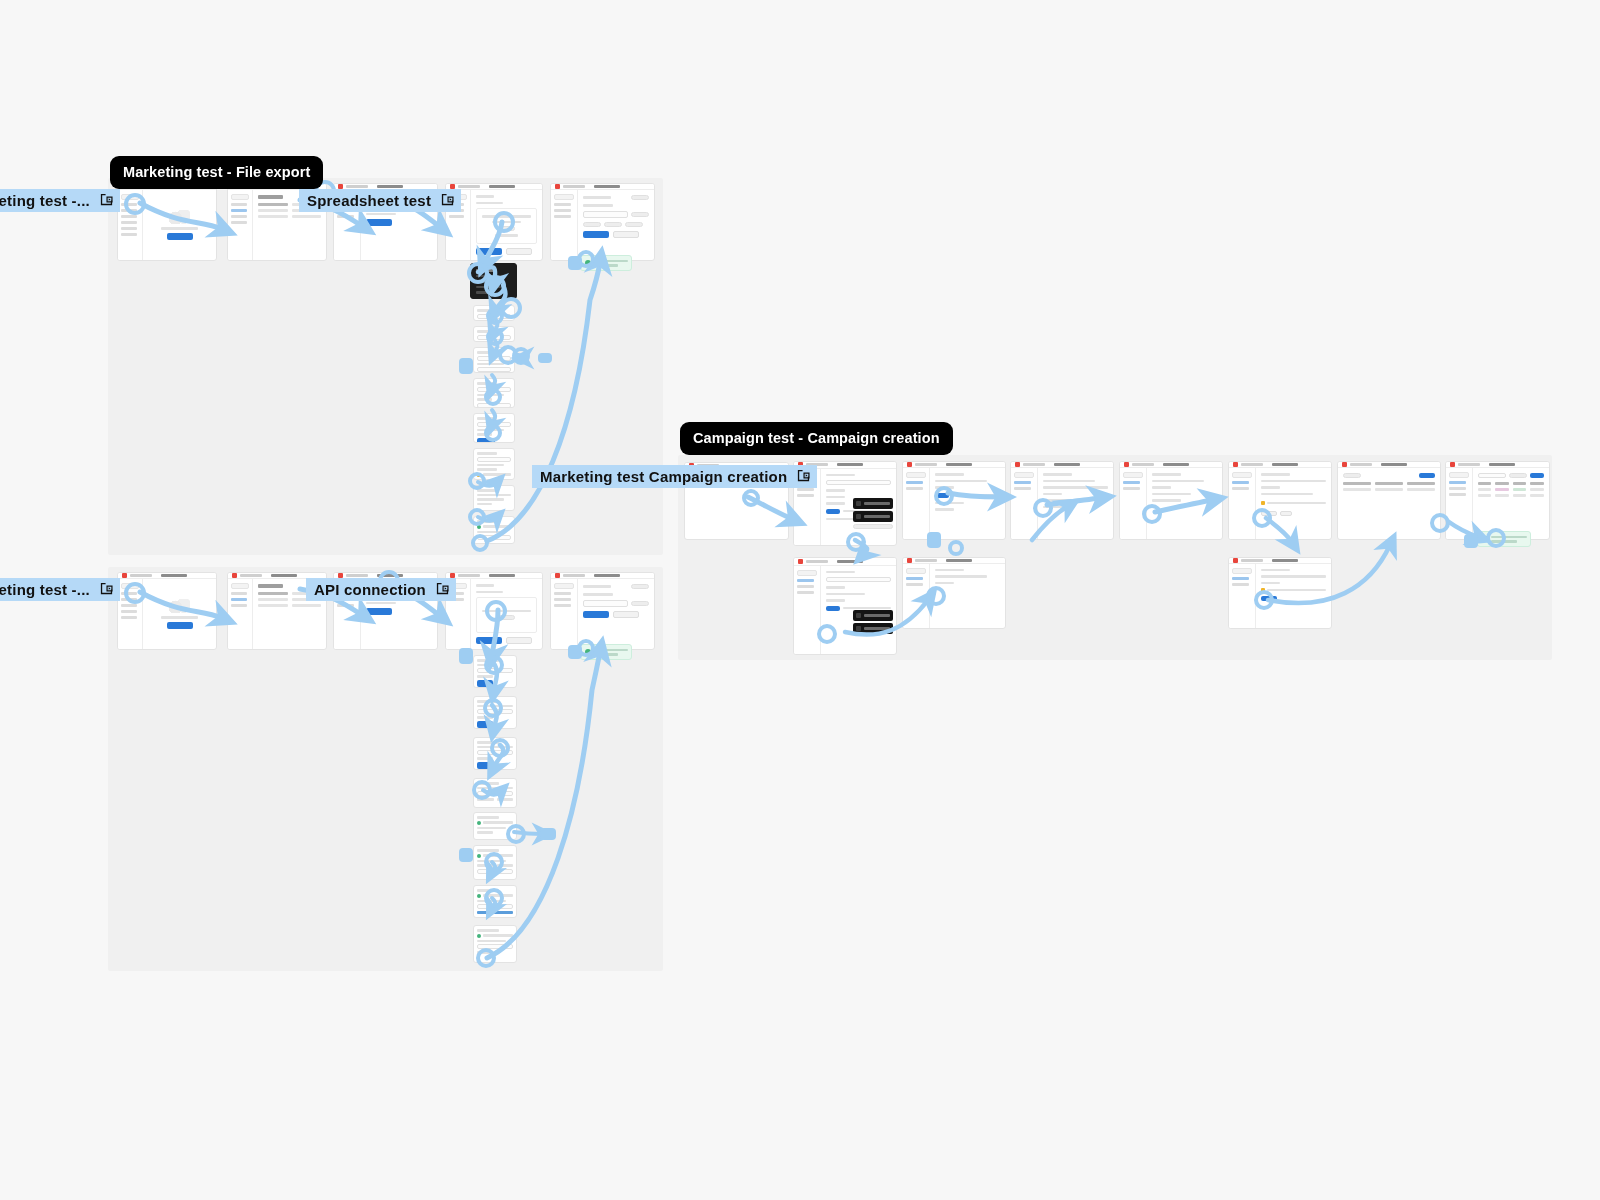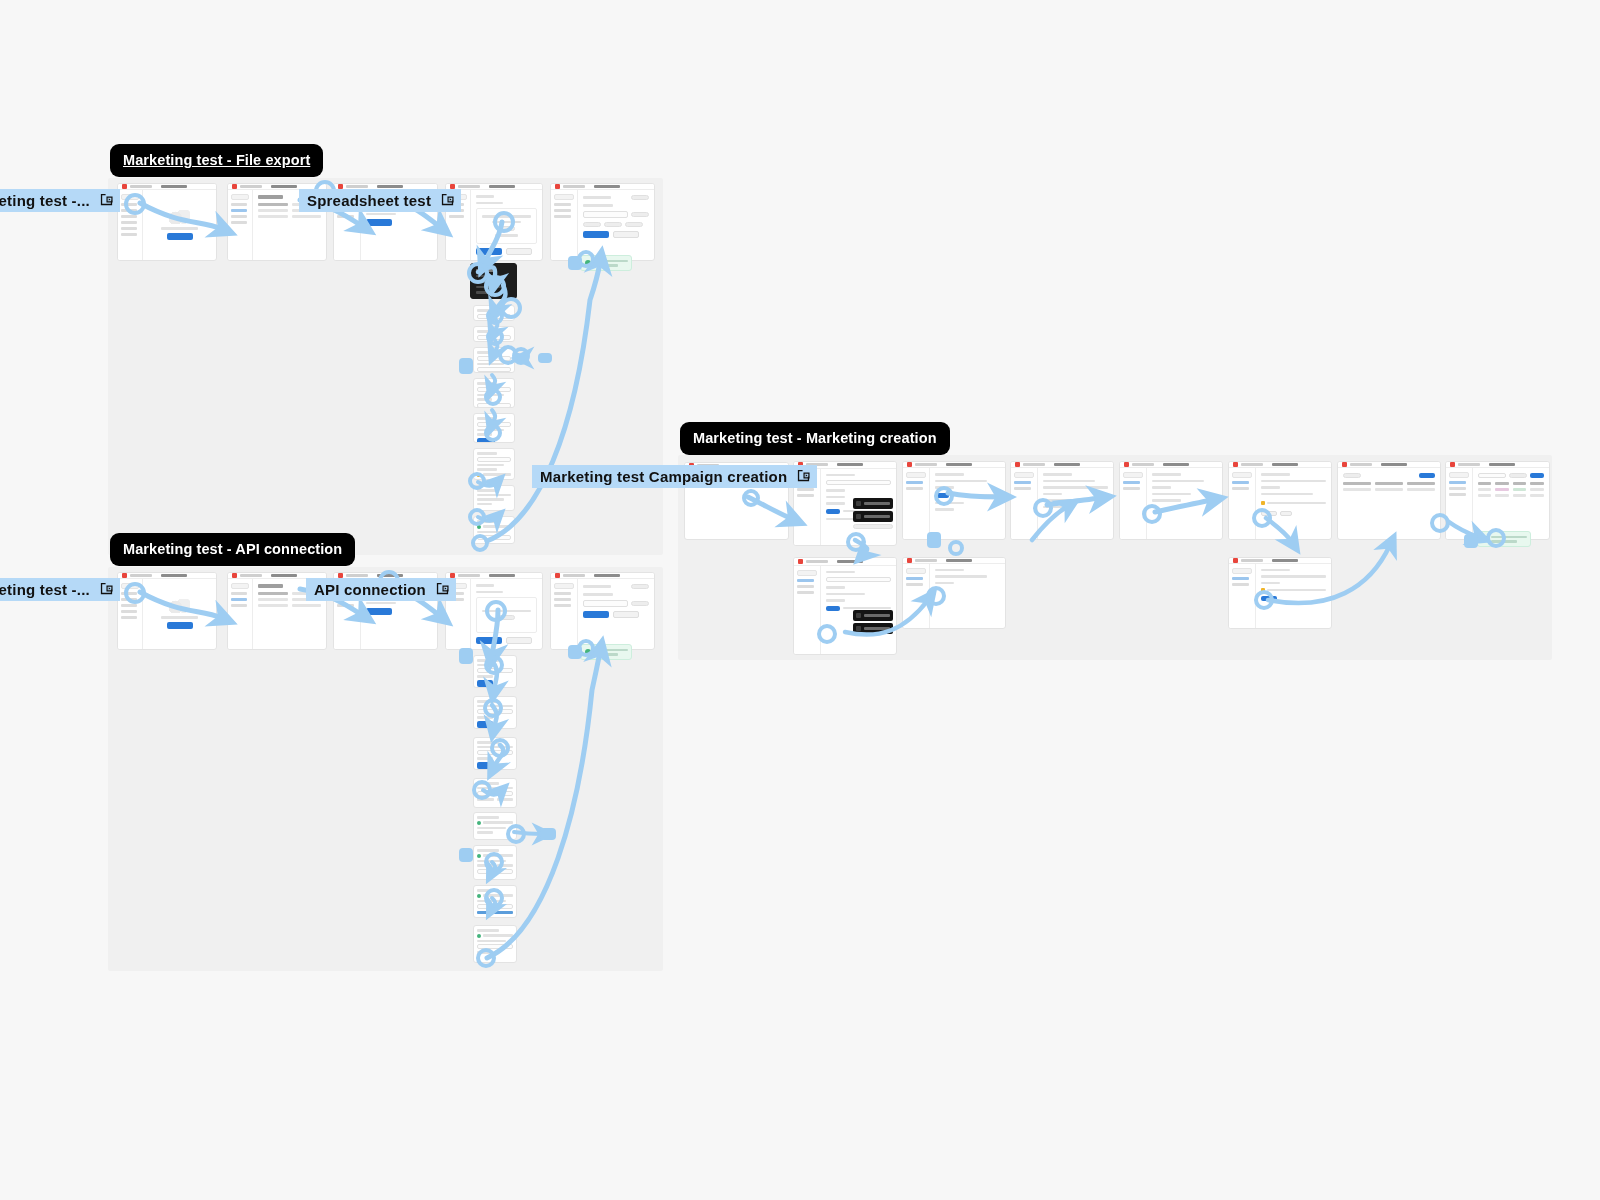--- a/index.html
+++ b/index.html
@@ -140,21 +140,21 @@
 </style>
 </head>
 <body>
 
 <div id="canvas">
 
   <div class="section-panel" style="left:108px;top:178px;width:555px;height:377px;"></div>
   <div class="section-panel" style="left:108px;top:567px;width:555px;height:404px;"></div>
   <div class="section-panel" style="left:678px;top:455px;width:874px;height:205px;"></div>
 
-  <div class="flow-title" style="left:110px;top:144px;text-decoration:underline;">Marketing test - File export</div>
+  <div class="flow-title" style="left:110px;top:156px;">Marketing test - File export</div>
 
   <div class="sel-label" style="left:-18px;top:189px;">
     <span>keting test -...</span>
     <span class="play-icn">
       <svg width="15" height="15" viewBox="0 0 16 16">
           <path d="M2 2h5v1.4H3.4v9.2h9.2V9H14v5H2z" fill="#111"></path>
           <path d="M9 2h5v5h-1.4V4.4L9 8 8 7l3.6-3.6H9z" fill="#111" opacity="0"></path>
           <path d="M8.6 5.4h5.2v5.2H8.6z" fill="none" stroke="#111" stroke-width="1.3"></path>
           <path d="M10.3 6.7l2 1.3-2 1.3z" fill="#111"></path>
         </svg>
@@ -401,21 +401,20 @@
   </div>
 
   <div class="toast-green" style="left:580px;top:255px;width:52px;">
     <span class="tg-ic"></span>
     <span class="tg-tx">
         <span style="width:34px"></span>
         <span style="width:24px"></span>
       </span>
   </div>
 
-  <div class="flow-title" style="left:110px;top:533px;">Marketing test - API connection</div>
 
   <div class="sel-label" style="left:-18px;top:578px;">
     <span>keting test -...</span>
     <span class="play-icn">
       <svg width="15" height="15" viewBox="0 0 16 16">
           <path d="M2 2h5v1.4H3.4v9.2h9.2V9H14v5H2z" fill="#111"></path>
           <path d="M8.6 5.4h5.2v5.2H8.6z" fill="none" stroke="#111" stroke-width="1.3"></path>
           <path d="M10.3 6.7l2 1.3-2 1.3z" fill="#111"></path>
         </svg>
     </span>
@@ -660,21 +659,21 @@
       <div style="display:flex;gap:2px;align-items:center;">
           <span style="width:4px;height:4px;background:#44b47c;border-radius:50%;display:block;"></span>
           <span class="c-line w60" style="flex:1"></span>
         </div>
       <div class="c-line w80"></div>
       <div class="c-input" style="height:5px"></div>
       <div class="c-line w45"></div>
     </div>
   </div>
 
-  <div class="flow-title" style="left:680px;top:422px;">Marketing test - Marketing creation</div>
+  <div class="flow-title" style="left:680px;top:422px;">Campaign test - Campaign creation</div>
 
   <div class="sel-label" style="left:532px;top:465px;">
     <span>Marketing test   Campaign creation</span>
     <span class="play-icn">
       <svg width="15" height="15" viewBox="0 0 16 16">
           <path d="M2 2h5v1.4H3.4v9.2h9.2V9H14v5H2z" fill="#111"></path>
           <path d="M8.6 5.4h5.2v5.2H8.6z" fill="none" stroke="#111" stroke-width="1.3"></path>
           <path d="M10.3 6.7l2 1.3-2 1.3z" fill="#111"></path>
         </svg>
     </span>

